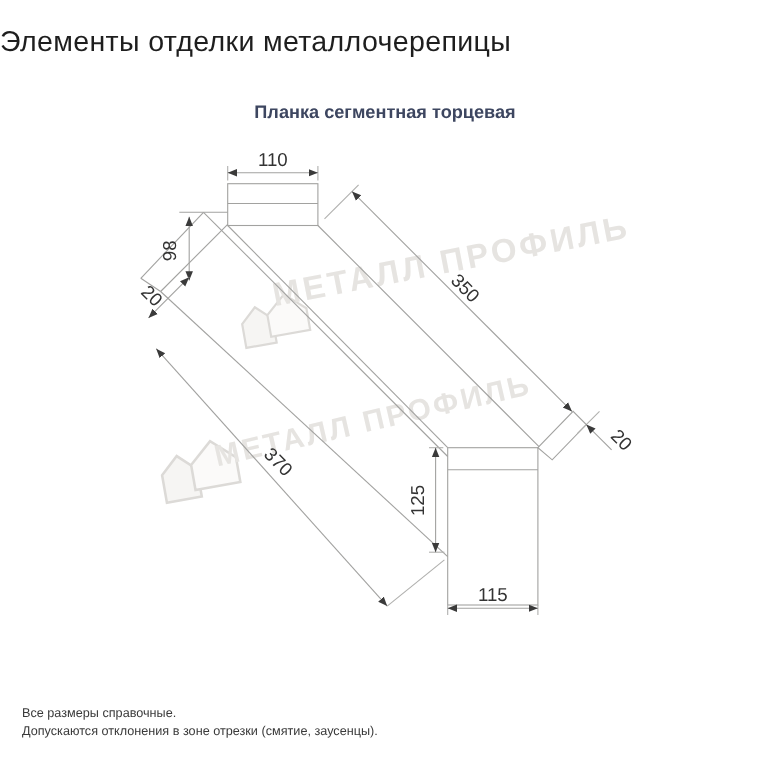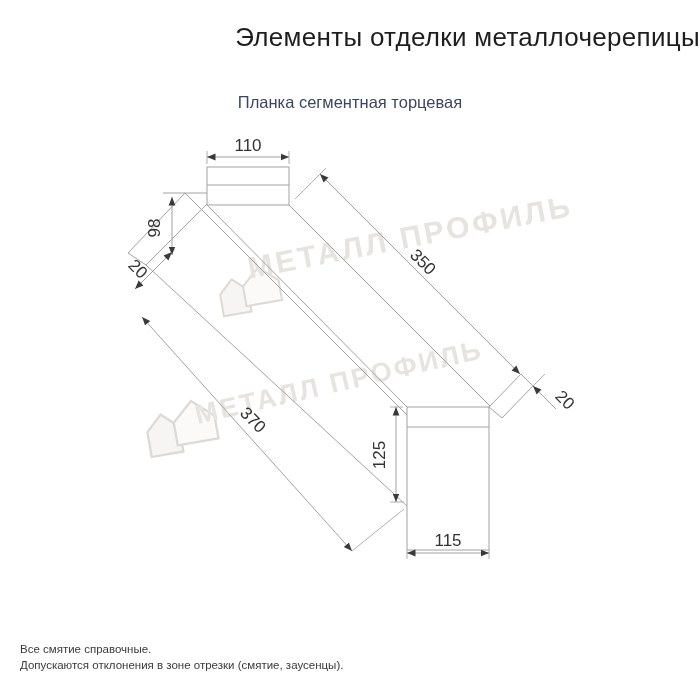--- a/index.html
+++ b/index.html
@@ -2,25 +2,25 @@
 <html><head>
 <meta charset="utf-8">
 <style>
   html,body{margin:0;padding:0;background:#ffffff;}
   .canvas{
     position:relative;width:700px;height:700px;background:#ffffff;overflow:hidden;
     font-family:"Liberation Sans", sans-serif;
   }
   .title{
     position:absolute;top:22px;left:0;right:0;margin:0;
-    text-align:right;font-size:26px;font-weight:400;color:#1e1e1e;letter-spacing:0.3px;
+    text-align:left;font-size:26px;font-weight:400;color:#1e1e1e;letter-spacing:0.3px;
   }
   .subtitle{
     position:absolute;top:93px;left:0;right:0;
-    text-align:center;font-size:16.5px;line-height:19px;font-weight:400;color:#3d4660;
+    text-align:center;font-size:16.5px;line-height:19px;font-weight:700;color:#3d4660;
   }
   .drawing{position:absolute;top:0;left:0;}
   .footer{
     position:absolute;left:20px;top:641px;
     font-size:11.5px;line-height:16px;color:#3a3a3a;
   }
   .outline{stroke:#a2a2a0;stroke-width:1;fill:none;}
   .dimline{stroke:#a2a2a0;stroke-width:1;fill:none;}
   .extline{stroke:#b0b0ae;stroke-width:1;fill:none;}
   .dimtext{font-family:"Liberation Sans",sans-serif;font-size:17px;fill:#333333;}
@@ -123,17 +123,17 @@
 
     <g>
       <line class="extline" x1="407" y1="550" x2="407" y2="559"></line>
       <line class="extline" x1="489" y1="550" x2="489" y2="559"></line>
       <line class="dimline" x1="407" y1="553" x2="489" y2="553" marker-start="url(#ar)" marker-end="url(#ar)"></line>
       <text class="dimtext" x="448" y="546" text-anchor="middle">115</text>
     </g>
   </svg>
 
   <div class="footer">
-    <div>Все смятие справочные.</div>
+    <div>Все размеры справочные.</div>
     <div>Допускаются отклонения в зоне отрезки (смятие, заусенцы).</div>
   </div>
 
 </div>
 
 </body></html>

